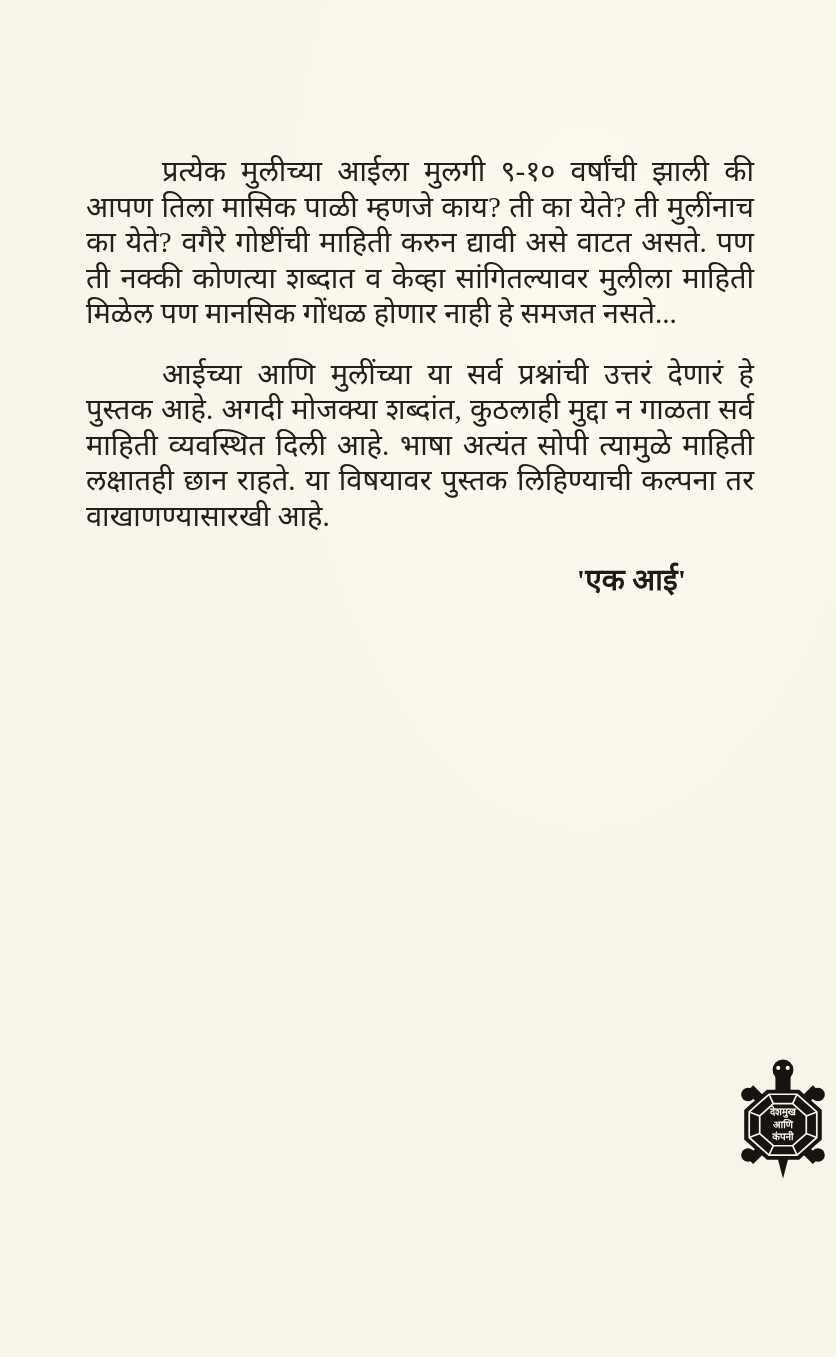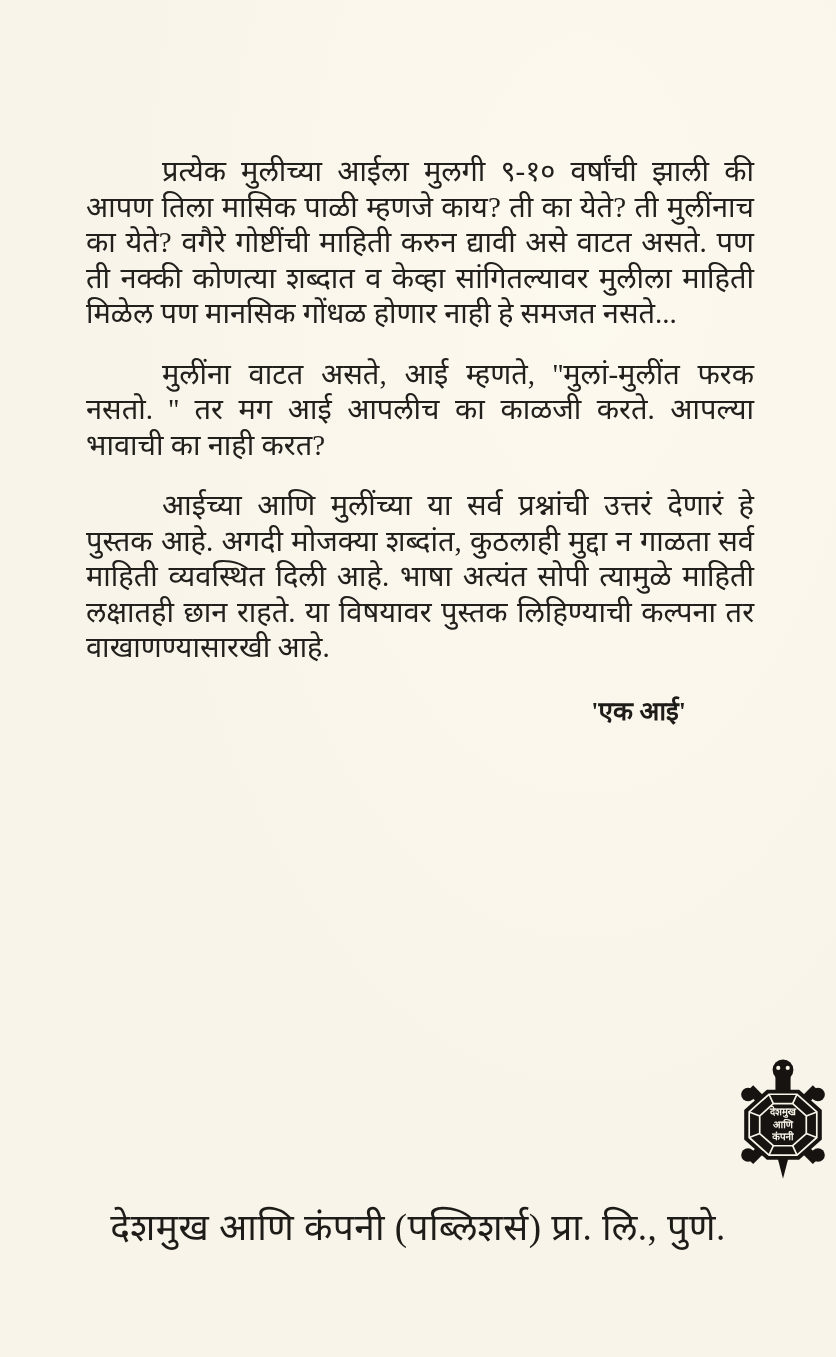--- a/index.html
+++ b/index.html
@@ -34,21 +34,21 @@
   }
   .blurb p {
     margin: 0 0 25px 0;
     text-indent: 76px;
   }
   .signature {
     margin-top: 28px;
     text-align: right;
     padding-right: 68px;
     font-weight: bold;
-    font-size: 26px;
+    font-size: 30px;
     color: #1e1c19;
   }
   .logo-wrap {
     position: absolute;
     top: 1056px;
     left: 0;
     width: 100%;
     display: flex;
     justify-content: flex-end;
   }
@@ -68,21 +68,20 @@
     font-weight: bold;
   }
 </style>
 </head>
 <body>
 
 <div class="page">
 
   <div class="blurb">
     <p>प्रत्येक मुलीच्या आईला मुलगी ९-१० वर्षांची झाली की आपण तिला मासिक पाळी म्हणजे काय? ती का येते? ती मुलींनाच का येते? वगैरे गोष्टींची माहिती करुन द्यावी असे वाटत असते. पण ती नक्की कोणत्या शब्दात व केव्हा सांगितल्यावर मुलीला माहिती मिळेल पण मानसिक गोंधळ होणार नाही हे समजत नसते...</p>
-    <p>मुलींना वाटत असते, आई म्हणते, ''मुलां-मुलींत फरक नसतो. '' तर मग आई आपलीच का काळजी करते. आपल्या भावाची का नाही करत?</p>
     <p>आईच्या आणि मुलींच्या या सर्व प्रश्नांची उत्तरं देणारं हे पुस्तक आहे. अगदी मोजक्या शब्दांत, कुठलाही मुद्दा न गाळता सर्व माहिती व्यवस्थित दिली आहे. भाषा अत्यंत सोपी त्यामुळे माहिती लक्षातही छान राहते. या विषयावर पुस्तक लिहिण्याची कल्पना तर वाखाणण्यासारखी आहे.</p>
     <div class="signature">'एक आई'</div>
   </div>
 
   <div class="logo-wrap">
     <svg width="106" height="128" viewBox="0 0 112 130" xmlns="http://www.w3.org/2000/svg">
       <g fill="#171310" stroke="none">
 
         <rect x="48" y="12" width="16" height="26" rx="4"></rect>
 
@@ -120,15 +119,14 @@
       </g>
 
       <g fill="#f9f4e9" text-anchor="middle">
         <text x="56" y="60">देशमुख</text>
         <text x="56" y="73">आणि</text>
         <text x="56" y="86">कंपनी</text>
       </g>
     </svg>
   </div>
 
-  <div class="publisher">देशमुख आणि कंपनी (पब्लिशर्स) प्रा. लि., पुणे.</div>
 
 </div>
 
 </body></html>

